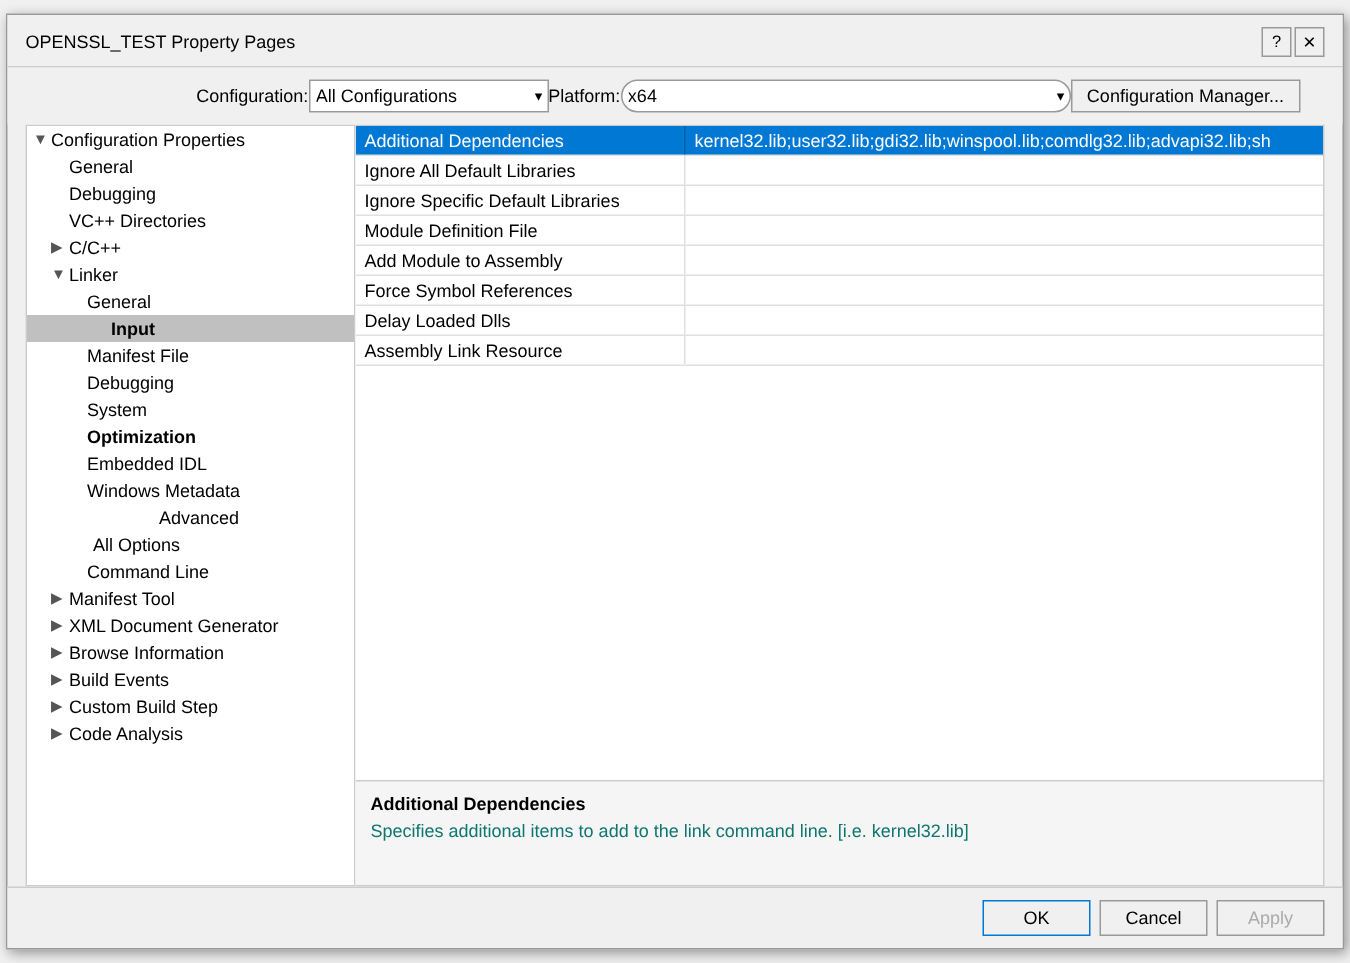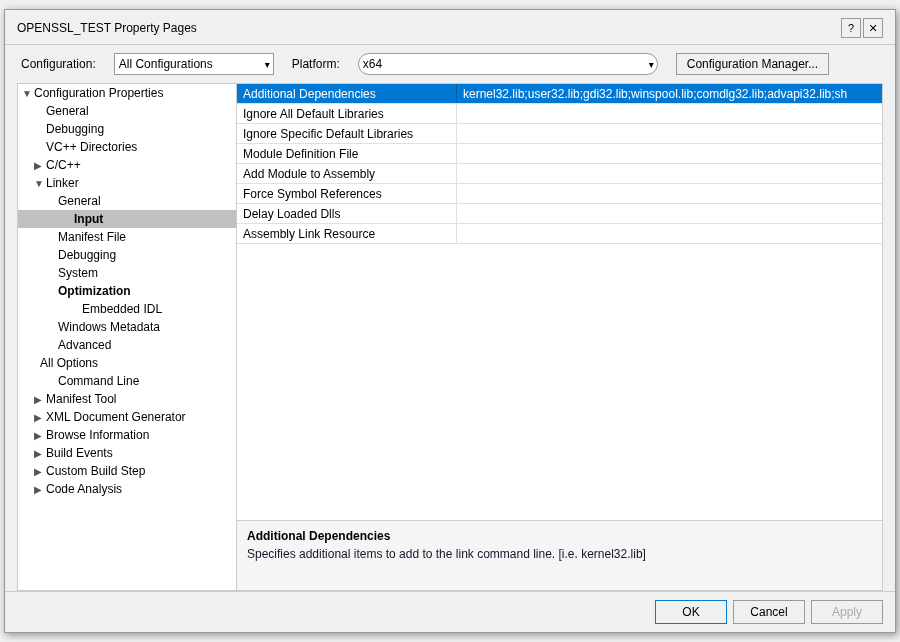--- a/index.html
+++ b/index.html
@@ -45,25 +45,26 @@
       height: 20px;
       background: #f0f0f0;
       border: 1px solid #999;
       cursor: pointer;
       display: flex;
       align-items: center;
       justify-content: center;
       font-size: 11px;
     }
     .config-bar {
-      padding: 8px 16px;
-      display: flex;
-      align-items: center;
-      gap: 18px;
-      background: #f0f0f0;
+      padding: 8px 28px;
+      display: flex;
+      align-items: center;
+      gap: 0;
+      background: #f0f0f0;
+      justify-content: flex-end;
     }
     .config-label {
       font-size: 12px;
     }
     .config-select {
       height: 22px;
       border: 1px solid #999;
       background: white;
       font-size: 12px;
       padding: 0 4px;
@@ -183,21 +184,21 @@
       background: #f5f5f5;
       min-height: 70px;
     }
     .desc-title {
       font-weight: bold;
       font-size: 12px;
       margin-bottom: 4px;
     }
     .desc-text {
       font-size: 12px;
-      color: #0f172a;
+      color: #0f766e;
     }
     .bottom-bar {
       padding: 8px 12px;
       display: flex;
       justify-content: flex-end;
       gap: 6px;
       background: #f0f0f0;
       border-top: 1px solid #ccc;
     }
     .bottom-btn {
@@ -290,33 +291,33 @@
           <span>Debugging</span>
         </div>
         <div class="tree-item" style="padding-left: 28px;">
           <span class="tree-expand"></span>
           <span>System</span>
         </div>
         <div class="tree-item" style="padding-left: 28px; font-weight: bold;">
           <span class="tree-expand"></span>
           <span>Optimization</span>
         </div>
-        <div class="tree-item" style="padding-left: 28px; margin-left: 24px;">
+        <div class="tree-item" style="padding-left: 28px;">
           <span class="tree-expand"></span>
           <span>Embedded IDL</span>
         </div>
         <div class="tree-item" style="padding-left: 28px;">
           <span class="tree-expand"></span>
           <span>Windows Metadata</span>
         </div>
-        <div class="tree-item" style="padding-left: 28px;">
+        <div class="tree-item" style="padding-left: 28px; margin-left: 48px;">
           <span class="tree-expand"></span>
           <span>Advanced</span>
         </div>
-        <div class="tree-item" style="padding-left: 10px;">
+        <div class="tree-item" style="padding-left: 32px;">
           <span class="tree-expand"></span>
           <span>All Options</span>
         </div>
         <div class="tree-item" style="padding-left: 28px;">
           <span class="tree-expand"></span>
           <span>Command Line</span>
         </div>
         <div class="tree-item" style="padding-left: 16px;">
           <span class="tree-expand">▶</span>
           <span>Manifest Tool</span>

